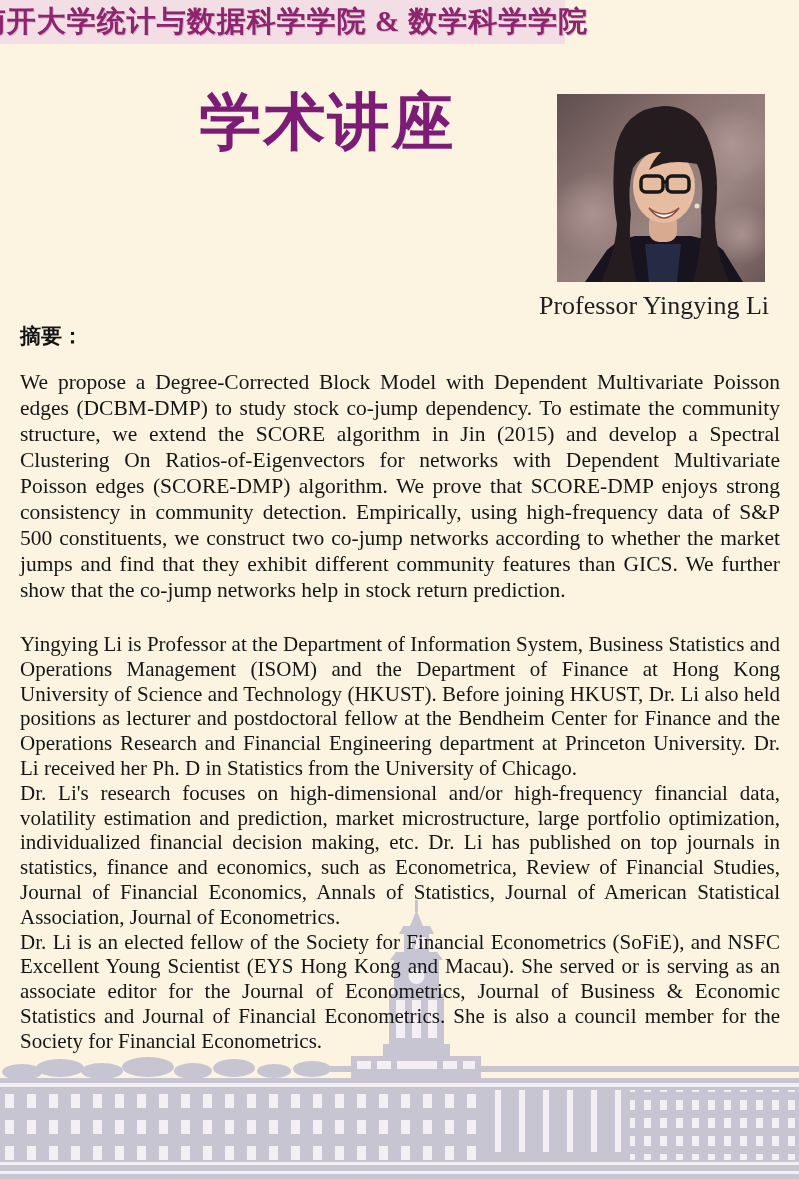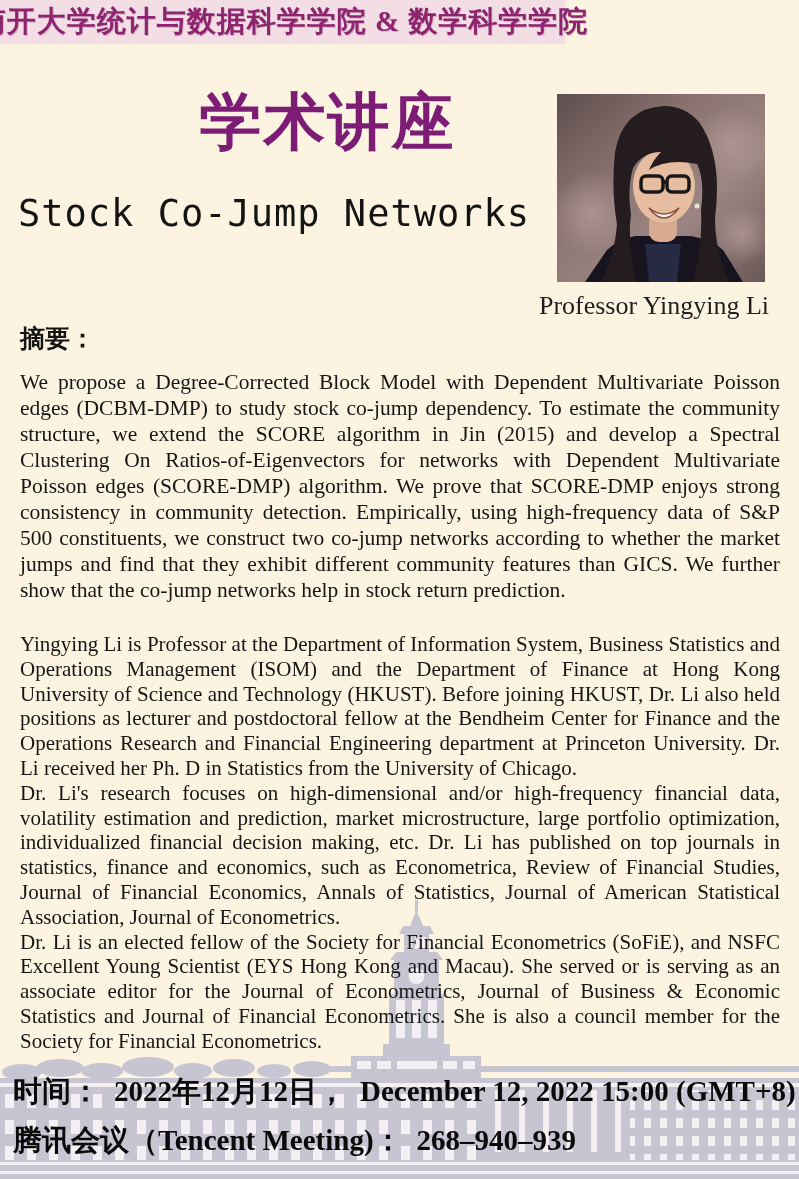--- a/index.html
+++ b/index.html
@@ -41,21 +41,21 @@
     position:absolute; left:557px; top:94px; width:208px; height:188px;
     z-index:2; overflow:hidden;
   }
   .caption{
     position:absolute; left:515px; top:291px; width:278px; z-index:2;
     text-align:center; font-size:26px; color:#1f1f1f; white-space:nowrap;
   }
   
   .abstract-h{
     position:absolute; left:20px; top:322px; z-index:2;
-    font-size:25px; font-weight:bold; color:#141414;
+    font-size:21px; font-weight:bold; color:#141414;
   }
   .abstract-p{
     position:absolute; left:20px; top:369px; width:760px; z-index:2;
     font-size:21.5px; line-height:26px; color:#161616;
     text-align:justify;
   }
   
   .bio-h{
     position:absolute; left:20px; top:604px; z-index:2;
     font-size:22px; font-weight:bold; color:#141414;
@@ -153,21 +153,20 @@
     <rect x="0" y="210" width="480" height="70" fill="url(#win)"></rect>
     <rect x="630" y="210" width="169" height="70" fill="url(#win2)"></rect>
   </svg>
 
   <div class="banner">
     <span class="banner-text">南开大学统计与数据科学学院 &amp; 数学科学学院</span>
   </div>
 
   <div class="main-title">学术讲座</div>
 
-  <div class="talk-title">Stock Co-Jump Networks</div>
 
   <svg class="photo" viewBox="0 0 208 188" preserveAspectRatio="none" aria-hidden="true">
     <defs>
       <linearGradient id="bgf" x1="0" y1="0" x2="1" y2="1">
         <stop offset="0" stop-color="#5e4e4d"></stop>
         <stop offset="0.35" stop-color="#8a7371"></stop>
         <stop offset="0.65" stop-color="#9c8684"></stop>
         <stop offset="1" stop-color="#6b5856"></stop>
       </linearGradient>
       <radialGradient id="blotch" cx="0.5" cy="0.5" r="0.5">
@@ -204,20 +203,14 @@
 
   <div class="abstract-h">摘要：</div>
   <div class="abstract-p">We propose a Degree-Corrected Block Model with Dependent Multivariate Poisson edges (DCBM-DMP) to study stock co-jump dependency. To estimate the community structure, we extend the SCORE algorithm in Jin (2015) and develop a Spectral Clustering On Ratios-of-Eigenvectors for networks with Dependent Multivariate Poisson edges (SCORE-DMP) algorithm. We prove that SCORE-DMP enjoys strong consistency in community detection. Empirically, using high-frequency data of S&amp;P 500 constituents, we construct two co-jump networks according to whether the market jumps and find that they exhibit different community features than GICS. We further show that the co-jump networks help in stock return prediction.</div>
 
   <div class="bio-wrap">
     <p>Yingying Li is Professor at the Department of Information System, Business Statistics and Operations Management (ISOM) and the Department of Finance at Hong Kong University of Science and Technology (HKUST). Before joining HKUST, Dr. Li also held positions as lecturer and postdoctoral fellow at the Bendheim Center for Finance and the Operations Research and Financial Engineering department at Princeton University. Dr. Li received her Ph. D in Statistics from the University of Chicago.</p>
     <p>Dr. Li's research focuses on high-dimensional and/or high-frequency financial data, volatility estimation and prediction, market microstructure, large portfolio optimization, individualized financial decision making, etc. Dr. Li has published on top journals in statistics, finance and economics, such as Econometrica, Review of Financial Studies, Journal of Financial Economics, Annals of Statistics, Journal of American Statistical Association, Journal of Econometrics.</p>
     <p>Dr. Li is an elected fellow of the Society for Financial Econometrics (SoFiE), and NSFC Excellent Young Scientist (EYS Hong Kong and Macau). She served or is serving as an associate editor for the Journal of Econometrics, Journal of Business &amp; Economic Statistics and Journal of Financial Econometrics. She is also a council member for the Society for Financial Econometrics.</p>
   </div>
 
-  <div class="footer-1">
-    <span class="lbl">时间：</span><span class="cn-date">2022年12月12日，</span><span>December 12, 2022 15:00 (GMT+8)</span>
-  </div>
-  <div class="footer-2">
-    <span class="lbl">腾讯会议（Tencent Meeting)：</span><span>268–940–939</span>
-  </div>
 
 </div>
 
 </body></html>

